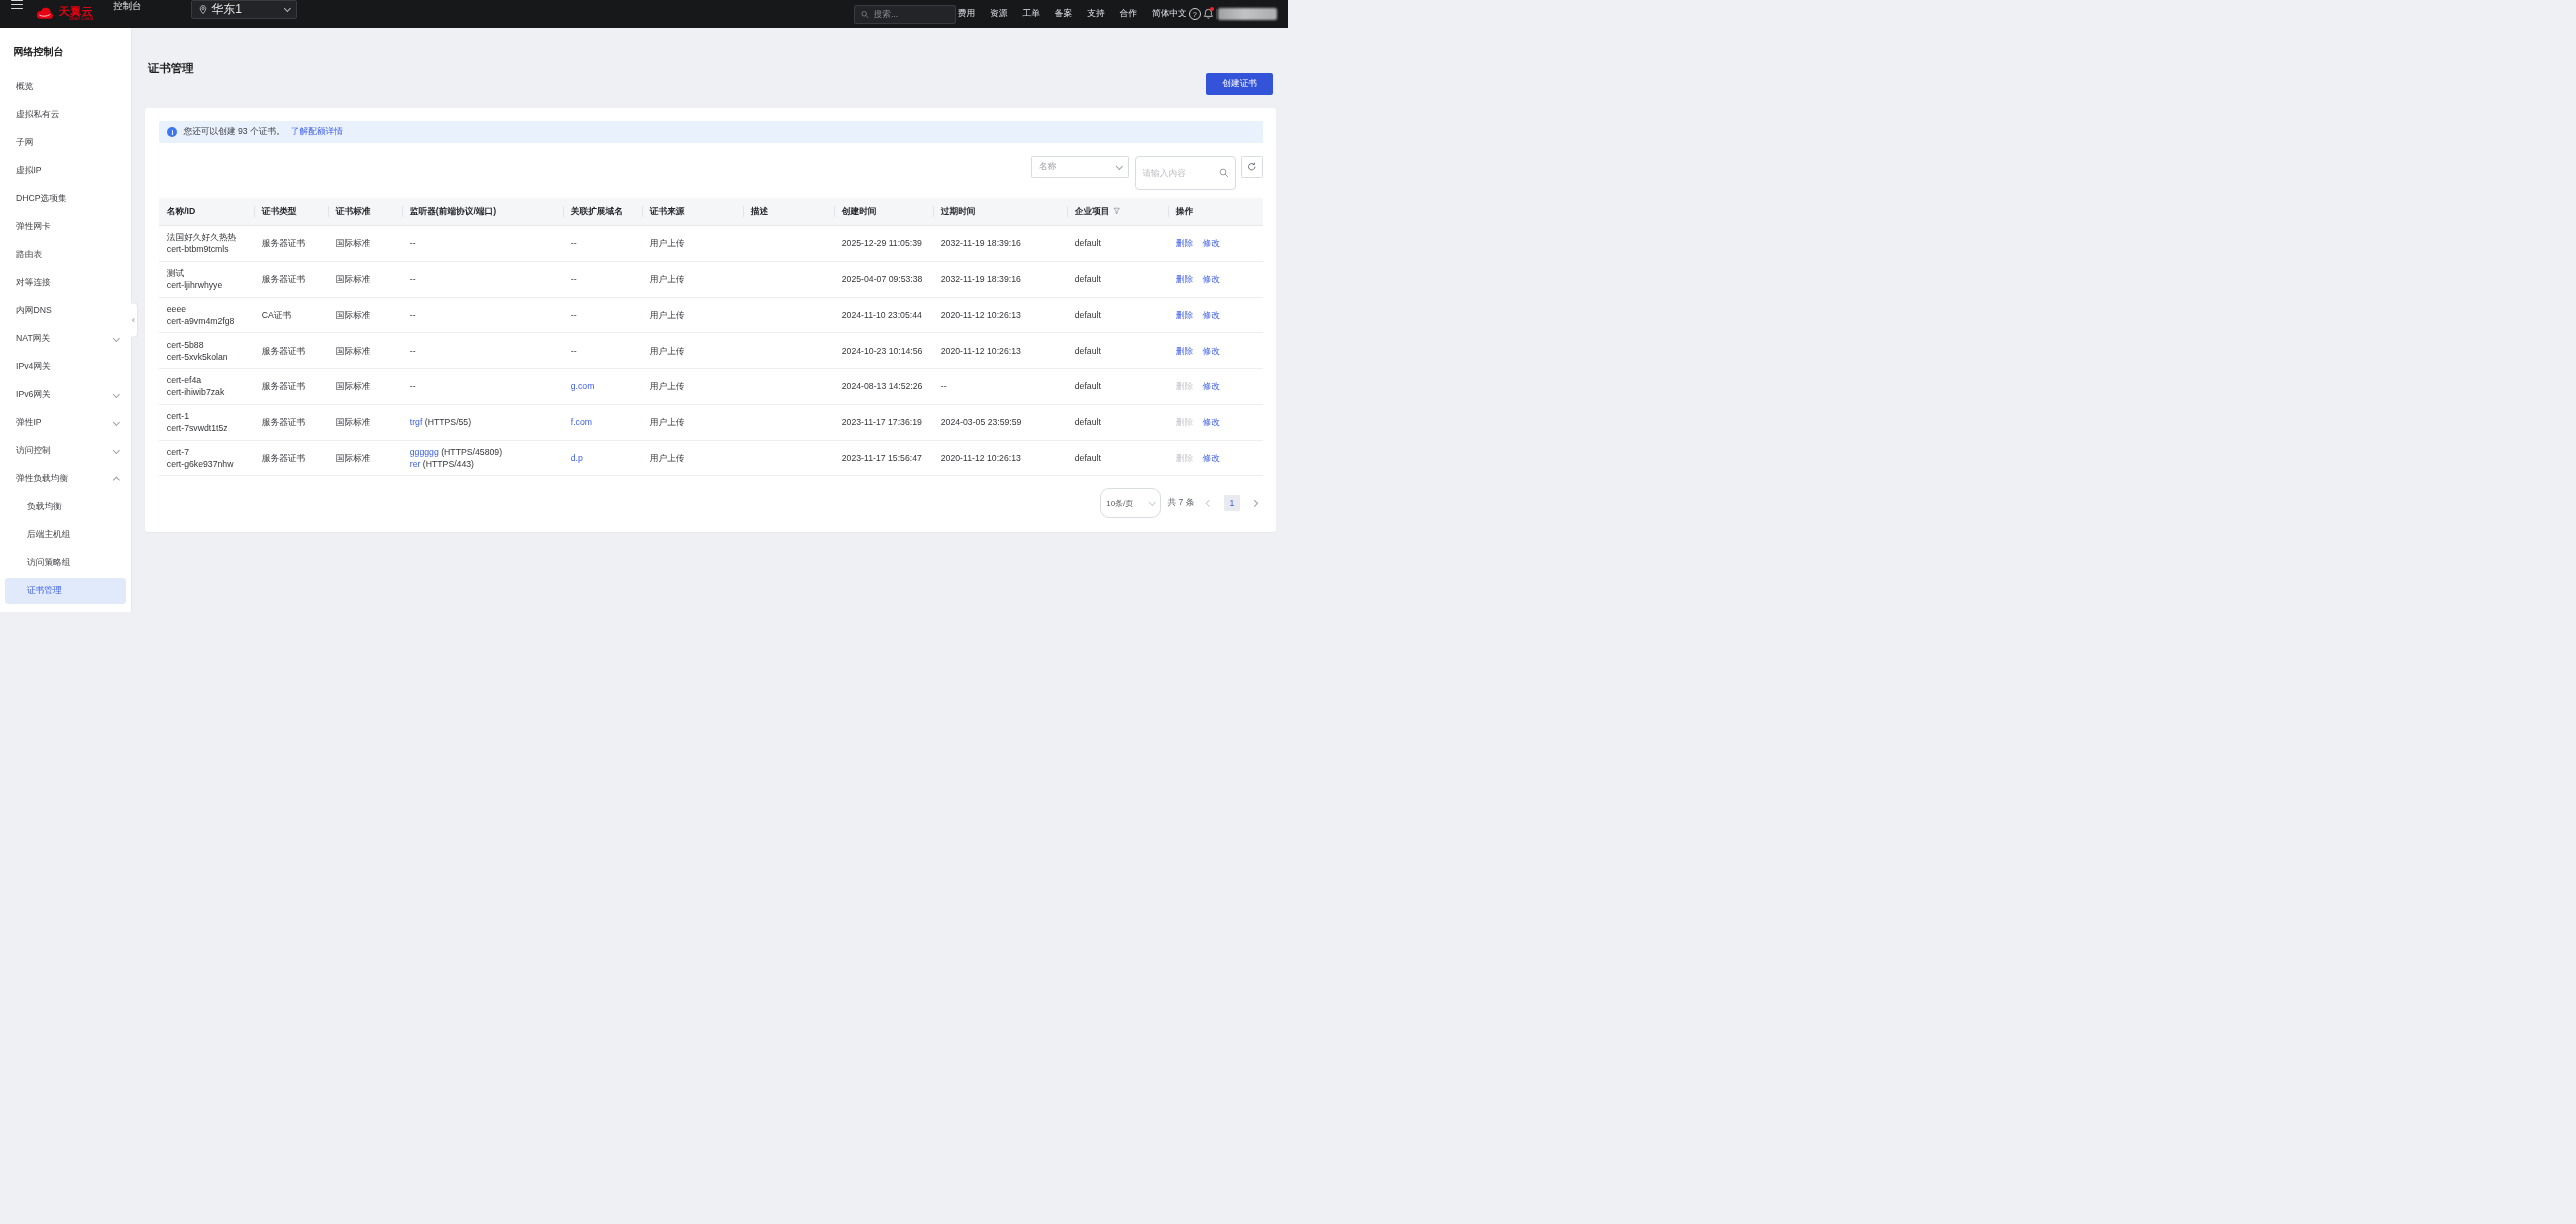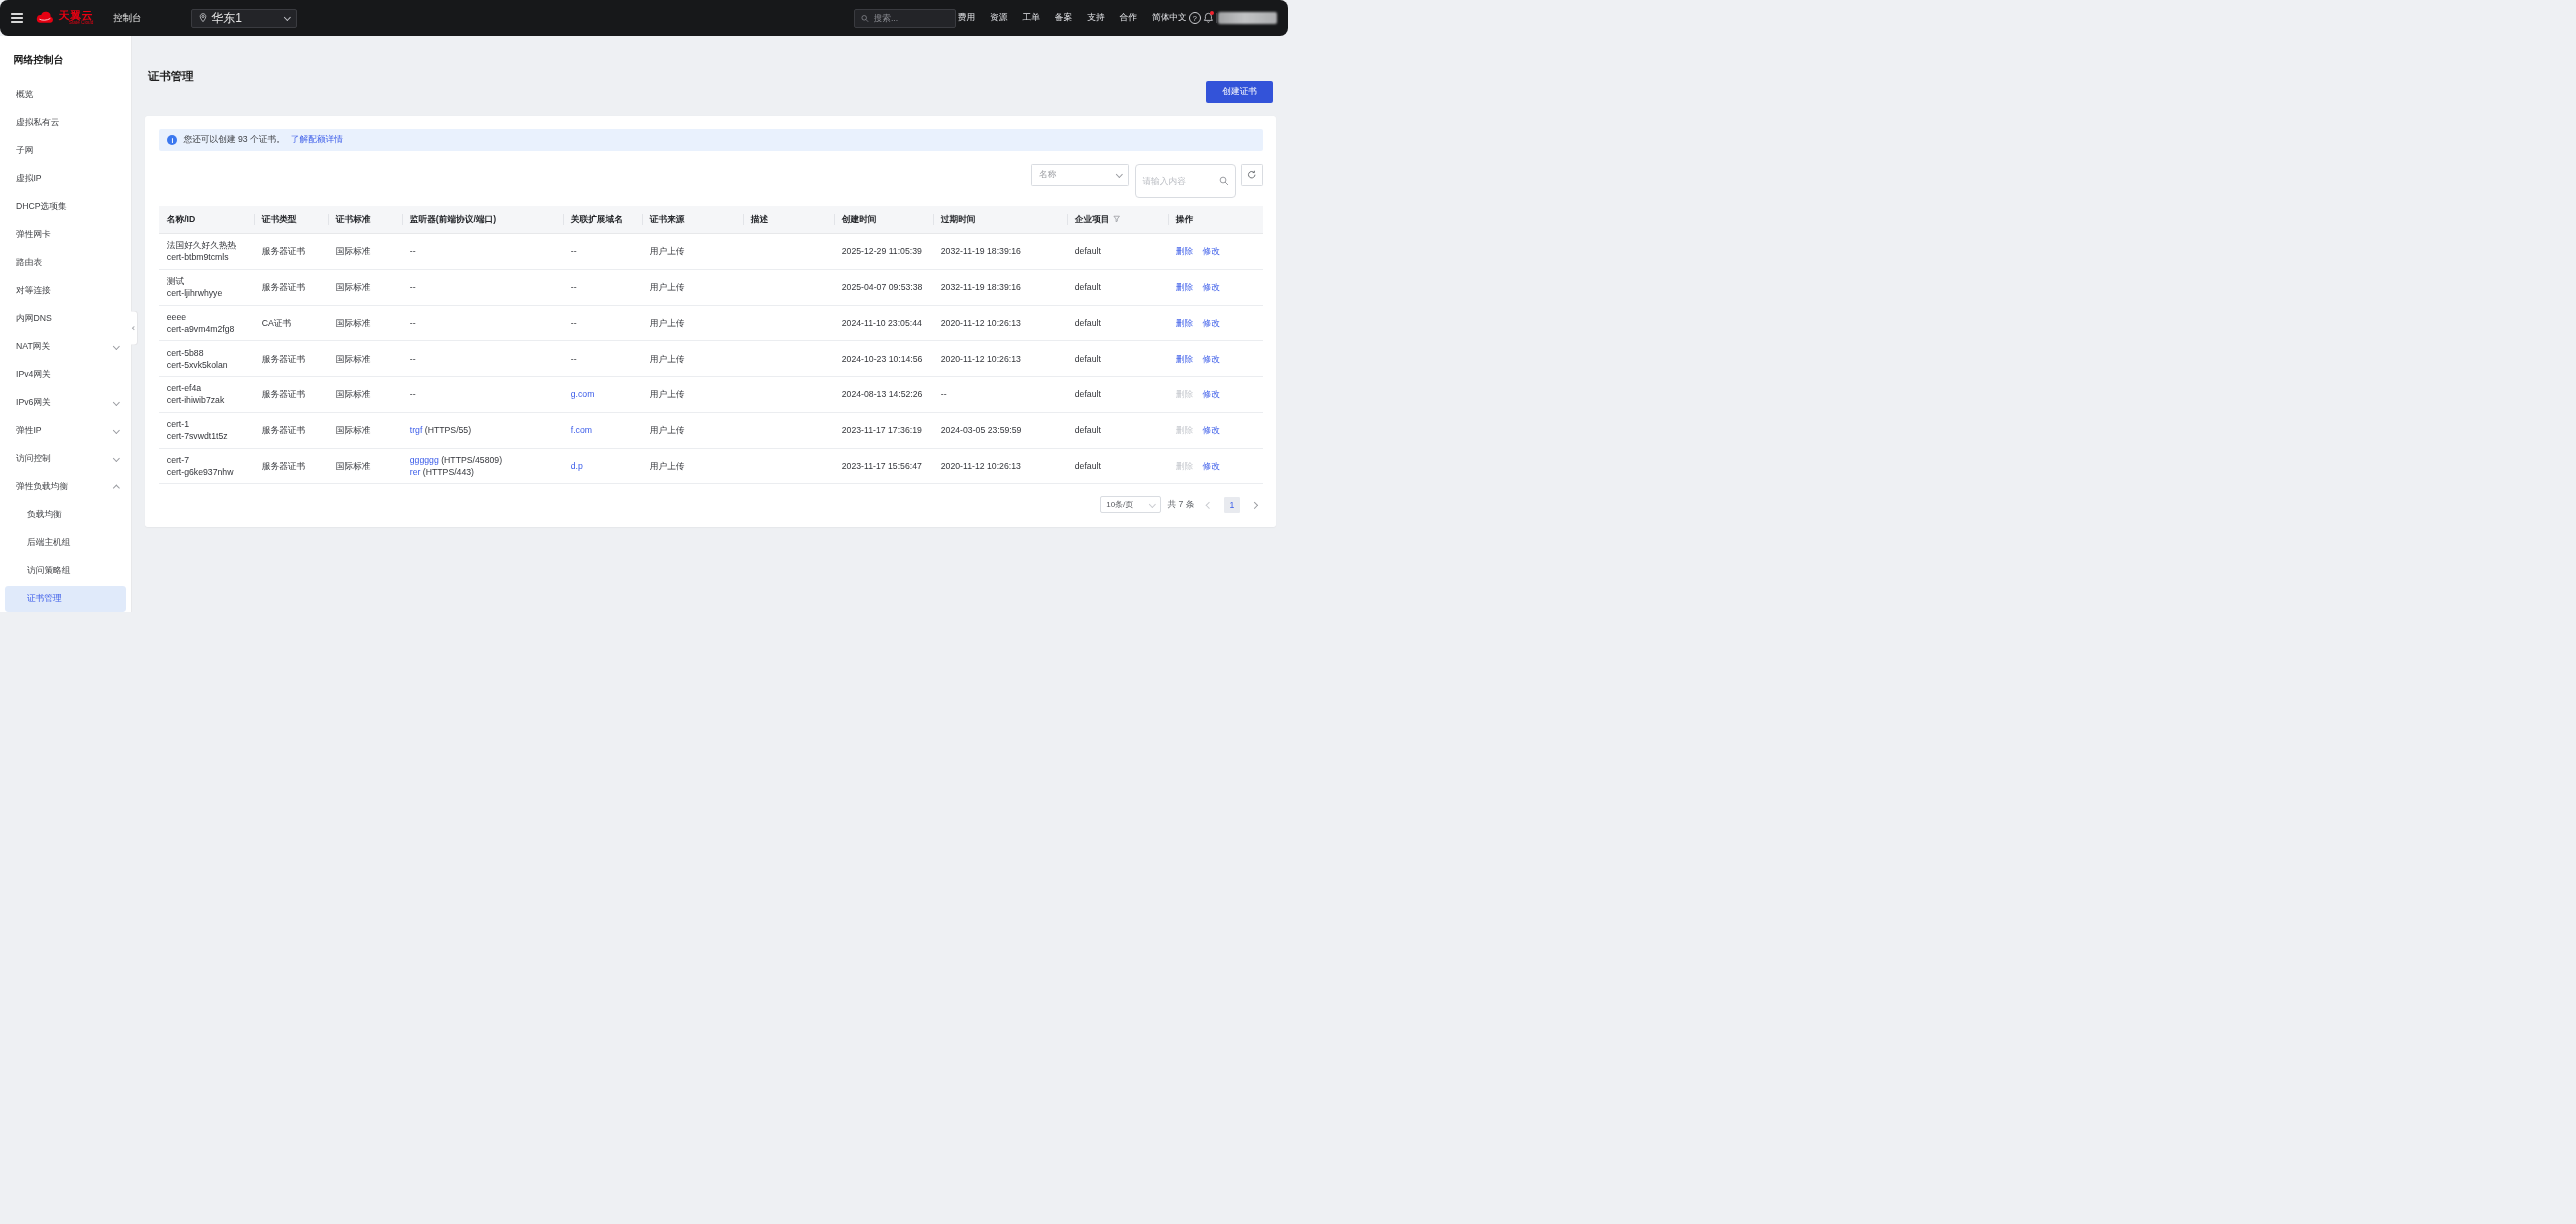--- a/index.html
+++ b/index.html
@@ -2,21 +2,21 @@
 <html style="font-size:10.8px"><head>
 <meta charset="utf-8">
 <style>
   * { margin:0; padding:0; box-sizing:border-box; }
   html,body { width:1288px; height:612px; }
   body {
     font-family:"Liberation Sans","DejaVu Sans",sans-serif;
     background:#eef0f3; color:#262626; overflow:hidden; font-size:8.7px;
   }
   
-  .topbar { height:36px; background:#17181a; display:flex; align-items:center; padding:0 10.8px; color:#e6e6e6;border-radius:8px; }
+  .topbar { height:28px; background:#17181a; display:flex; padding:0 10.8px; color:#e6e6e6; }
   .hamburger { width:12px; display:flex; flex-direction:column; gap:2.7px; margin-right:12px; cursor:pointer; }
   .hamburger i { height:1.3px; background:#d8d8d8; border-radius:0.7px; display:block; }
   .logo { display:flex; align-items:center; gap:4px; margin-right:20px; }
   .logo-text { display:flex; flex-direction:column; line-height:1; }
   .logo-title { color:#e60012; font-size:10.8px; font-weight:bold; letter-spacing:0.7px; }
   .logo-sub { color:#e60012; font-size:4.7px; align-self:flex-end; margin-top:0.7px; }
   .console-label { font-size:9.4px; margin-right:17.5px; }
   .region-pill { display:flex; align-items:center; gap:4.7px; background:#232428; border:0.7px solid #3a3b40; border-radius:2px; height:19px; padding:0 6.7px; width:106px; font-size:12px; cursor:pointer;margin-left:32px; }
   .region-pill .chev { margin-left:auto; }
   .chev { width:4.7px; height:4.7px; border-right:1px solid #9a9ca1; border-bottom:1px solid #9a9ca1; transform:rotate(45deg); display:inline-block; margin-top:-2px; flex:none; }
@@ -65,21 +65,21 @@
   table { width:100%; border-collapse:collapse; table-layout:fixed; margin-top:8px; font-size:8.7px; }
   thead th { background:#f5f6f8; text-align:left; font-weight:bold; color:#26282c; padding:7.4px 8px; border-bottom:0.7px solid #e7e8ea; position:relative; font-size:8.7px; white-space:nowrap; overflow:hidden; }
   thead th + th::before { content:''; position:absolute; left:0; top:8px; bottom:8px; width:0.7px; background:#e2e4e8; }
   thead th .funnel { margin-left:3.4px; vertical-align:-0.7px; cursor:pointer; display:inline-block; }
   tbody td { padding:5.4px 8px; border-bottom:0.7px solid #ebedf0; color:#33353a; line-height:12px; vertical-align:middle; overflow:hidden; }
   .cell-name, .cell-id { line-height:12px; }
   .cell-actions .link { margin-right:9.4px; }
   .cell-actions .link:last-child { margin-right:0; }
   
   .pagination { display:flex; justify-content:flex-end; align-items:center; gap:6.7px; margin-top:12px; font-size:8.7px; color:#5f6368; }
-  .page-size { width:61px; height:17px; border:0.7px solid #d9dce1; border-radius:2px; background:#fff; display:flex; align-items:center; justify-content:space-between; padding:0 5.4px; font-size:8px; color:#55575c; cursor:pointer; }
+  .page-size { width:61px; height:30px; border:0.7px solid #d9dce1; border-radius:9px; background:#fff; display:flex; align-items:center; justify-content:space-between; padding:0 5.4px; font-size:8px; color:#55575c; cursor:pointer; }
   .page-btn { width:16px; height:16px; display:flex; align-items:center; justify-content:center; cursor:pointer; }
   .page-btn .chev { margin:0; }
   .chev.left { transform:rotate(135deg); }
   .chev.right { transform:rotate(-45deg); }
   .chev.dim { border-color:#c9cbd0; }
   .page-num { width:16px; height:16px; display:flex; align-items:center; justify-content:center; background:#e8eaef; color:#3b5ce9; border-radius:1.3px; font-size:8.7px; cursor:pointer; }
 </style>
 </head>
 <body>
 

